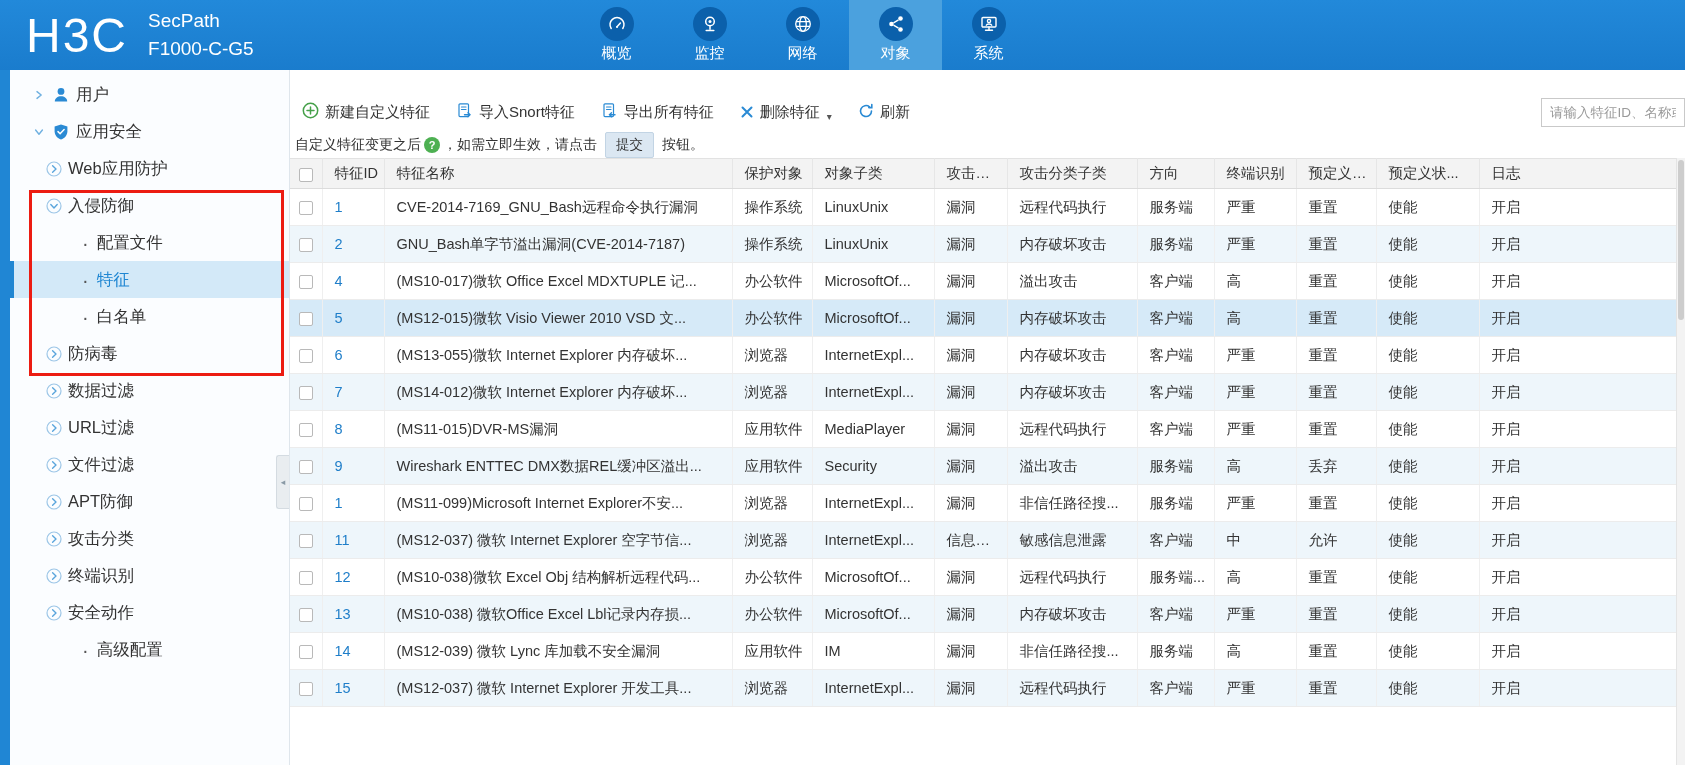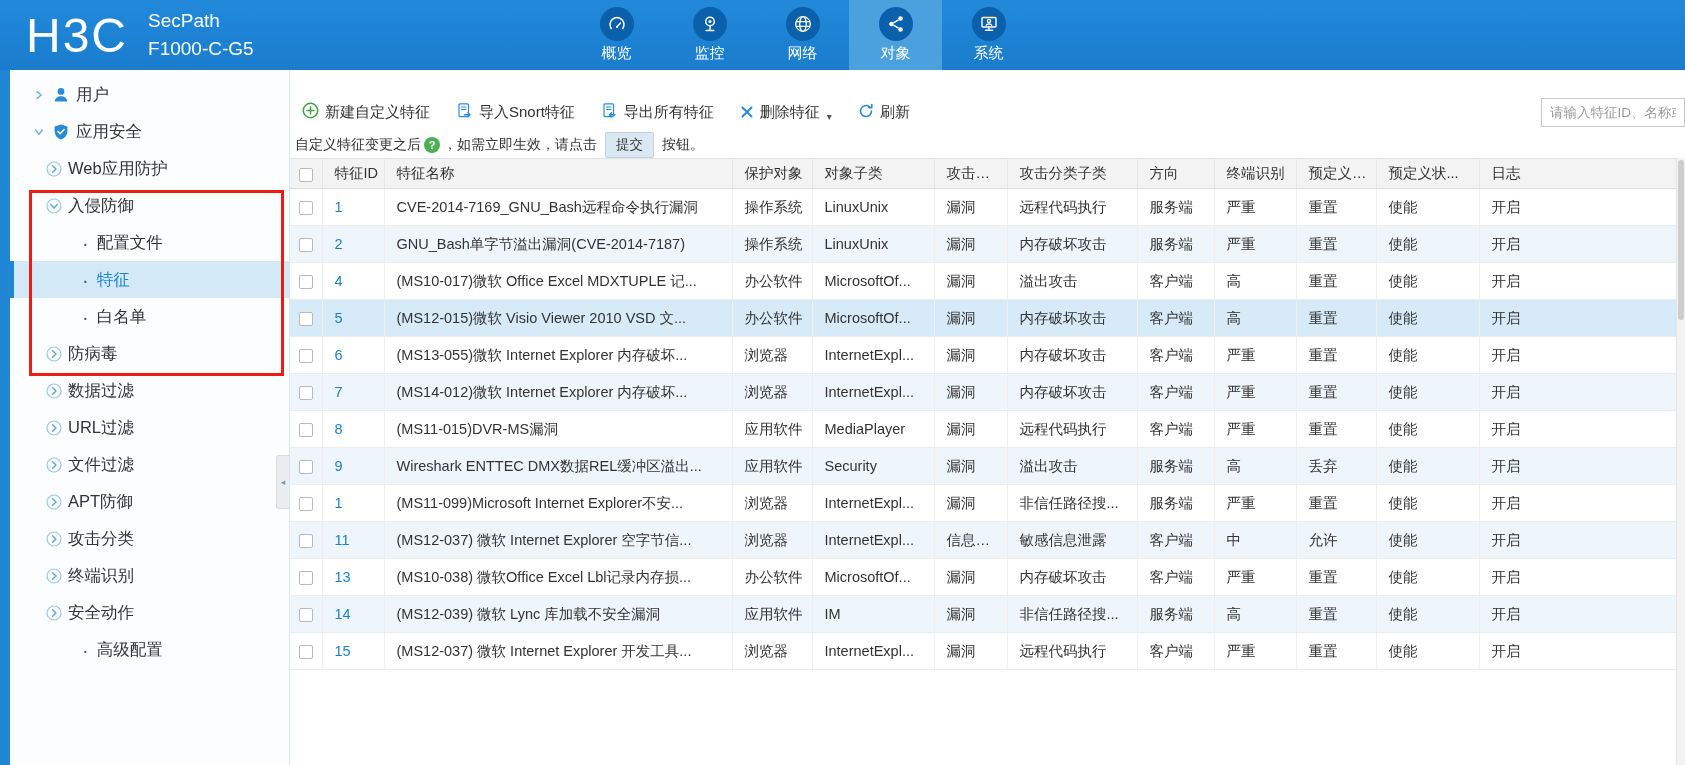--- a/index.html
+++ b/index.html
@@ -514,20 +514,34 @@
               <td>信息收...</td>
               <td>敏感信息泄露</td>
               <td>客户端</td>
               <td>中</td>
               <td>允许</td>
               <td>使能</td>
               <td>开启</td>
             </tr>
             <tr class="">
               <td class="sel"><input type="checkbox" class="cb" style=""></td>
+              <td><a class="id-link">12</a></td>
+              <td>(MS10-038)微软 Excel Obj 结构解析远程代码...</td>
+              <td>办公软件</td>
+              <td>MicrosoftOf...</td>
+              <td>漏洞</td>
+              <td>远程代码执行</td>
+              <td>服务端...</td>
+              <td>高</td>
+              <td>重置</td>
+              <td>使能</td>
+              <td>开启</td>
+            </tr>
+            <tr class="">
+              <td class="sel"><input type="checkbox" class="cb" style=""></td>
               <td><a class="id-link">13</a></td>
               <td>(MS10-038) 微软Office Excel Lbl记录内存损...</td>
               <td>办公软件</td>
               <td>MicrosoftOf...</td>
               <td>漏洞</td>
               <td>内存破坏攻击</td>
               <td>客户端</td>
               <td>严重</td>
               <td>重置</td>
               <td>使能</td>

